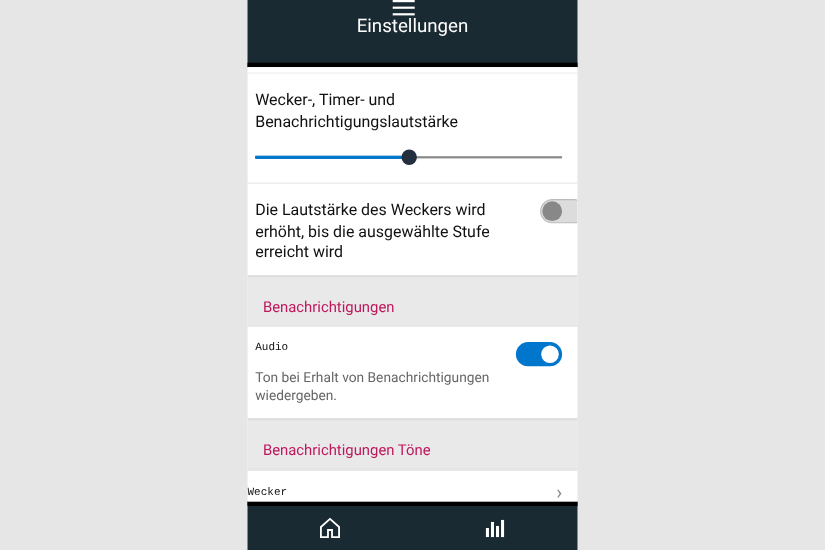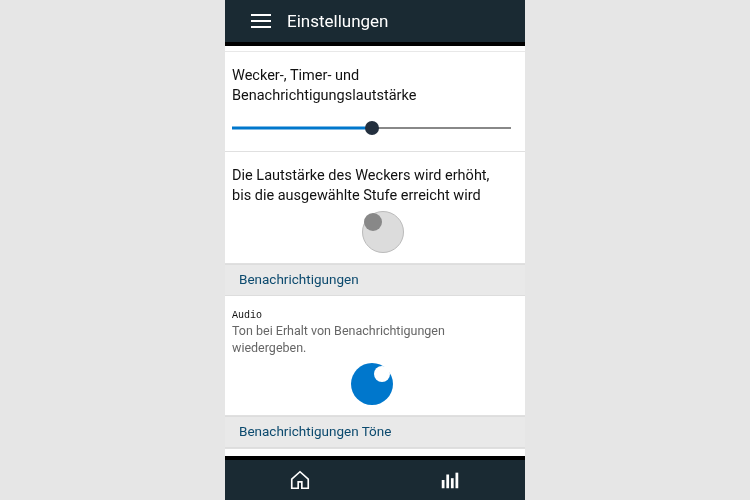--- a/index.html
+++ b/index.html
@@ -1,40 +1,40 @@
 <!DOCTYPE html>
 <html><head>
 <meta charset="utf-8">
 <style>
   * { margin: 0; padding: 0; box-sizing: border-box; font-family: -apple-system, BlinkMacSystemFont, "Segoe UI", Roboto, Arial, sans-serif; }
   body { background: #e6e6e6; width: 750px; height: 500px; display: flex; align-items: center; justify-content: center; overflow: hidden; }
   .phone { width: 300px; height: 500px; background: #f2f2f2; display: flex; flex-direction: column; position: relative; }
-  .header { background: #1a2a33; color: #fff; height: 46px; display: flex; align-items: center; padding: 0 26px; border-bottom: 4px solid #000; }
+  .header { background: #1a2a33; color: #fff; height: 61px; display: flex; align-items: center; padding: 0 12px; border-bottom: 4px solid #000; flex-direction: column; }
   .hamburger { display: flex; flex-direction: column; gap: 4px; margin-right: 16px; cursor: pointer; }
   .hamburger span { display: block; width: 20px; height: 2px; background: #fff; }
   .title { font-size: 17px; font-weight: 400; }
   .content { flex: 1; overflow: hidden; position: relative; }
   .section-white { background: #fff; padding: 14px 14px 10px 7px; border-bottom: 1px solid #e0e0e0; }
   .section-white + .section-white { border-top: none; }
   .row-label { font-size: 14.5px; color: #111; line-height: 1.35; }
   .slider-wrap { position: relative; height: 26px; margin-top: 10px; }
   .slider-track { position: absolute; top: 50%; left: 0; right: 0; height: 2px; background: #888; transform: translateY(-50%); }
   .slider-fill { position: absolute; top: 50%; left: 0; height: 3px; background: #0077cc; transform: translateY(-50%); }
   .slider-thumb { position: absolute; top: 50%; width: 14px; height: 14px; border-radius: 50%; background: #232f3e; transform: translate(-50%, -50%); }
-  .row-with-toggle { display: flex; align-items: center; gap: 6px; flex-direction: column; }
+  .row-with-toggle { display: flex; align-items: flex-start; gap: 6px; }
   .row-with-toggle .row-label { flex: 1; }
   .toggle { width: 42px; height: 22px; border-radius: 22px; position: relative; flex: 0 0 42px; cursor: pointer; }
   .toggle.off { background: #dcdcdc; border: 1px solid #bbb; }
   .toggle.off .knob { width: 18px; height: 18px; border-radius: 50%; background: #888; position: absolute; top: 1px; left: 1px; }
   .toggle.on { background: #0077cc; }
   .toggle.on .knob { width: 16px; height: 16px; border-radius: 50%; background: #fff; position: absolute; top: 3px; right: 3px; }
   .toggle.half-hidden { margin-right: -22px; }
-  .section-header { background: #e9e9e9; padding: 6px 14px 8px 14px; font-size: 13.5px; color: #0c4a6e; border-top: 1px solid #ddd; border-bottom: 1px solid #ddd; }
+  .section-header { background: #e9e9e9; padding: 20px 14px 8px 14px; font-size: 13.5px; color: #be185d; border-top: 1px solid #ddd; border-bottom: 1px solid #ddd; }
   .row-title { font-size: 10px; color: #111; font-family: Liberation Mono, monospace; }
-  .row-sub { font-size: 12.5px; color: #666; line-height: 1.35; margin-top: 2px; }
+  .row-sub { font-size: 12.5px; color: #666; line-height: 1.35; margin-top: 14px; }
   .row-nav { background: #fff; padding: 10px 14px 14px 0; display: flex; align-items: center; border-top: 1px solid #e0e0e0; cursor: pointer; }
   .row-nav .texts { flex: 1; }
   .chevron { color: #888; font-size: 18px; }
   .tabbar { height: 44px; background: #1a2a33; border-top: 4px solid #000; display: flex; align-items: center; justify-content: space-around; }
   .tabbar svg { display: block; }
   .partial-top { height: 6px; background: #fff; border-bottom: 1px solid #e8e8e8; }
 </style>
 </head>
 <body>
 

